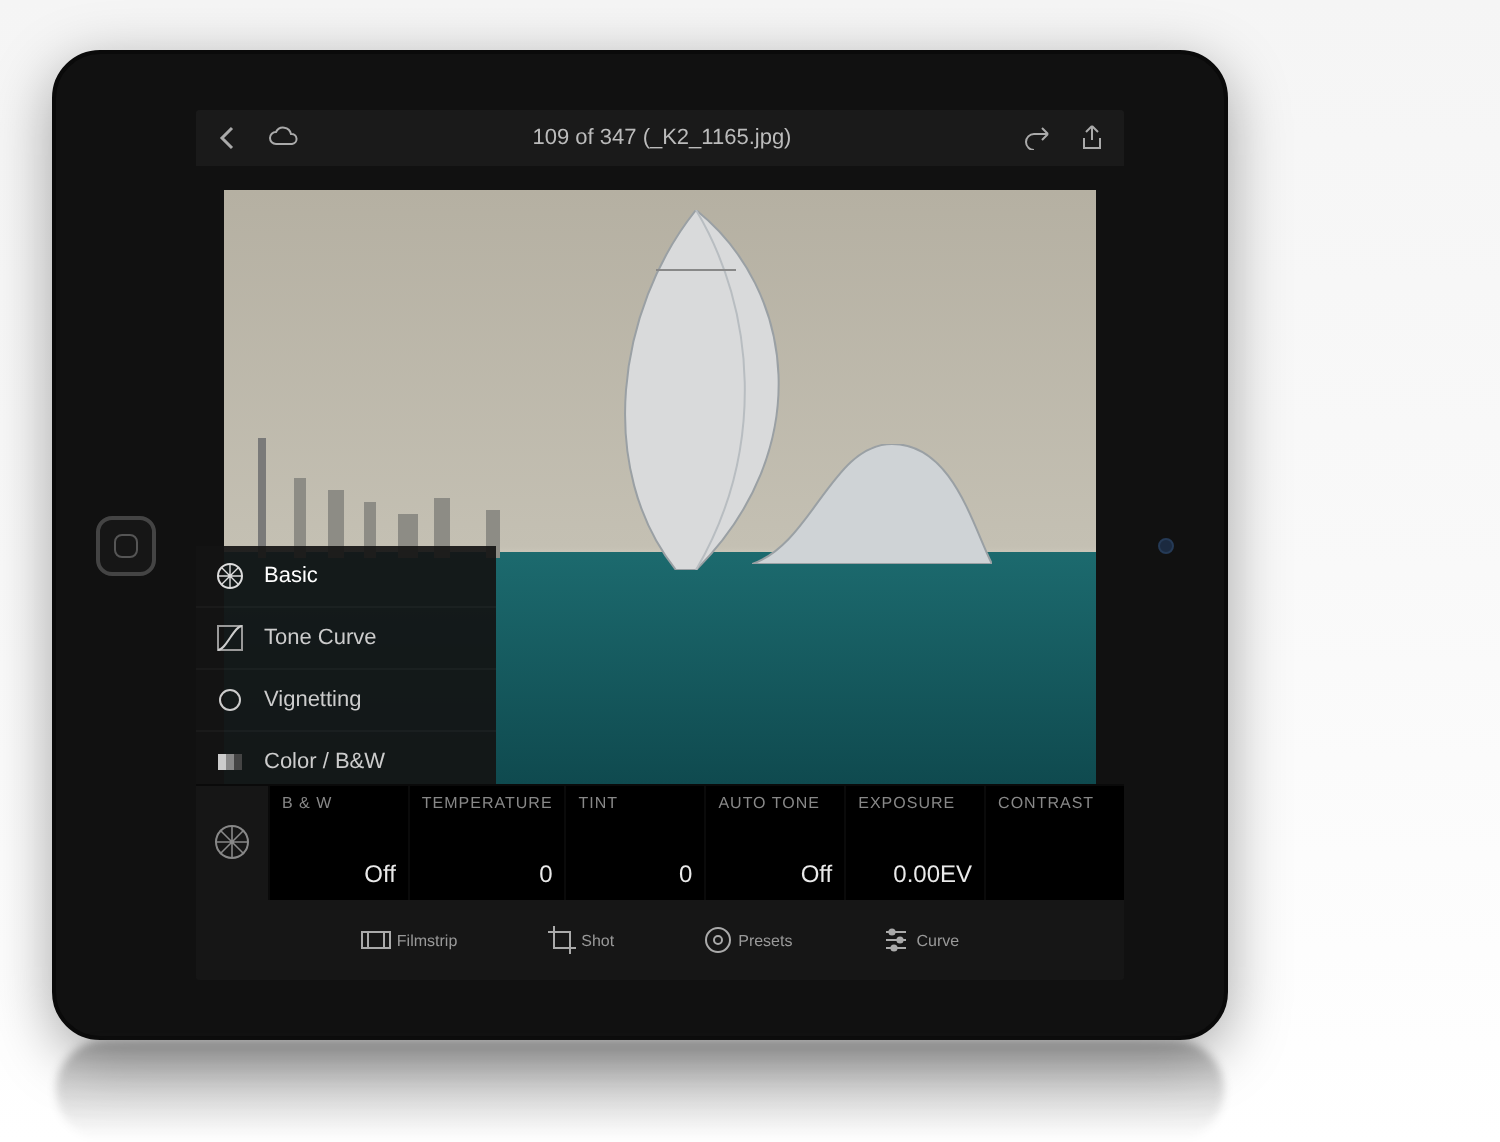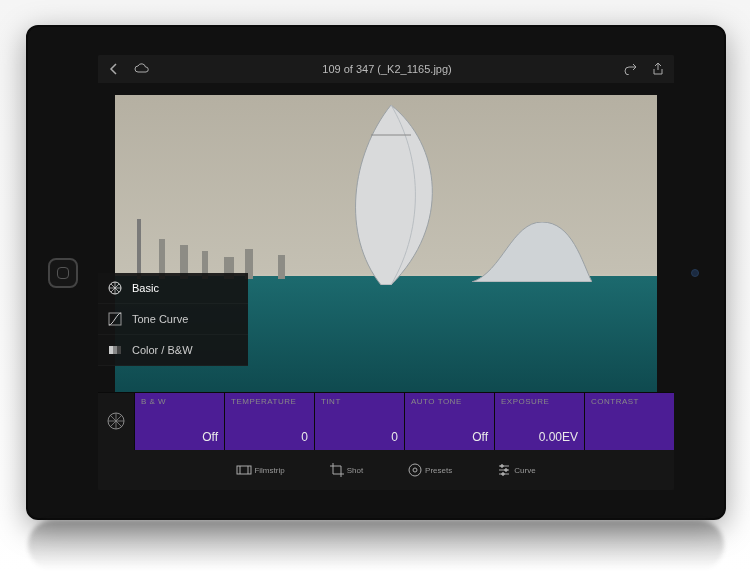--- a/index.html
+++ b/index.html
@@ -7,23 +7,23 @@
     width: 750px; height: 571px;
     background: linear-gradient(to bottom, #f5f5f5 0%, #f9f9f9 50%, #ffffff 100%);
     font-family: "Helvetica Neue", Arial, sans-serif;
     overflow: hidden;
     position: relative;
   }
   
   .tablet {
     position: absolute;
     left: 26px; top: 25px;
-    width: 700px; height: 495px;
+    width: 588px; height: 495px;
     background: #111;
-    border-radius: 12px;
+    border-radius: 24px;
     box-shadow: 0 8px 30px rgba(0,0,0,0.35);
     border: 2px solid #0a0a0a;
   }
   .tablet::after { 
     content:"";
     position:absolute; left:0; right:0; bottom:-52px; height:50px;
     background: linear-gradient(to bottom, rgba(30,30,30,0.35), rgba(255,255,255,0));
     border-radius: 36px;
     filter: blur(2px);
   }
@@ -82,21 +82,21 @@
   
   .side-panel {
     position:absolute; left:0; top:190px; width:150px;
     background: rgba(20,20,20,0.92); color:#ccc; font-size:11px;
   }
   .sp-item { display:flex; align-items:center; gap:10px; padding:8px 10px; border-bottom:1px solid rgba(255,255,255,0.03); }
   .sp-item.active { color:#fff; }
   .sp-icon { width:14px; height:14px; display:inline-flex; justify-content:center; }
   
   .adjust-row{
-    height:58px; background:#4c1d95; display:flex; border-top:1px solid #0a0a0a;justify-content:flex-end;
+    height:58px; background:#000000; display:flex; border-top:1px solid #0a0a0a;
   }
   .adj-cell{
     flex:1; border-left:1px solid #0a0a0a; padding:4px 6px 6px; color:#ddd;
     display:flex; flex-direction:column; justify-content:space-between;
   }
   .adj-cell:first-child{ max-width:36px; border-left:none; background:#161616; align-items:center; justify-content:center;}
   .adj-label{ font-size:8px; letter-spacing:0.5px; color:#888; text-transform:uppercase;}
   .adj-value{ font-size:12px; font-weight:200; color:#eaeaea; text-align:right; }
   
   .toolbar{
@@ -182,20 +182,28 @@
               <svg width="14" height="14" viewBox="0 0 14 14">
                 <rect x="1" y="1" width="12" height="12" stroke="#999" fill="none"></rect>
                 <path d="M1 13 C5 13 9 1 13 1" stroke="#ccc" fill="none"></path>
               </svg>
             </span>
           <span>Tone Curve</span>
         </div>
         <div class="sp-item">
           <span class="sp-icon">
               <svg width="14" height="14" viewBox="0 0 14 14">
+                <circle cx="7" cy="7" r="5" stroke="#ccc" fill="none"></circle>
+              </svg>
+            </span>
+          <span>Vignetting</span>
+        </div>
+        <div class="sp-item">
+          <span class="sp-icon">
+              <svg width="14" height="14" viewBox="0 0 14 14">
                 <rect x="1" y="3" width="4" height="8" fill="#ccc"></rect>
                 <rect x="5" y="3" width="4" height="8" fill="#888"></rect>
                 <rect x="9" y="3" width="4" height="8" fill="#444"></rect>
               </svg>
             </span>
           <span>Color / B&amp;W</span>
         </div>
 
       </div>
     </div>

